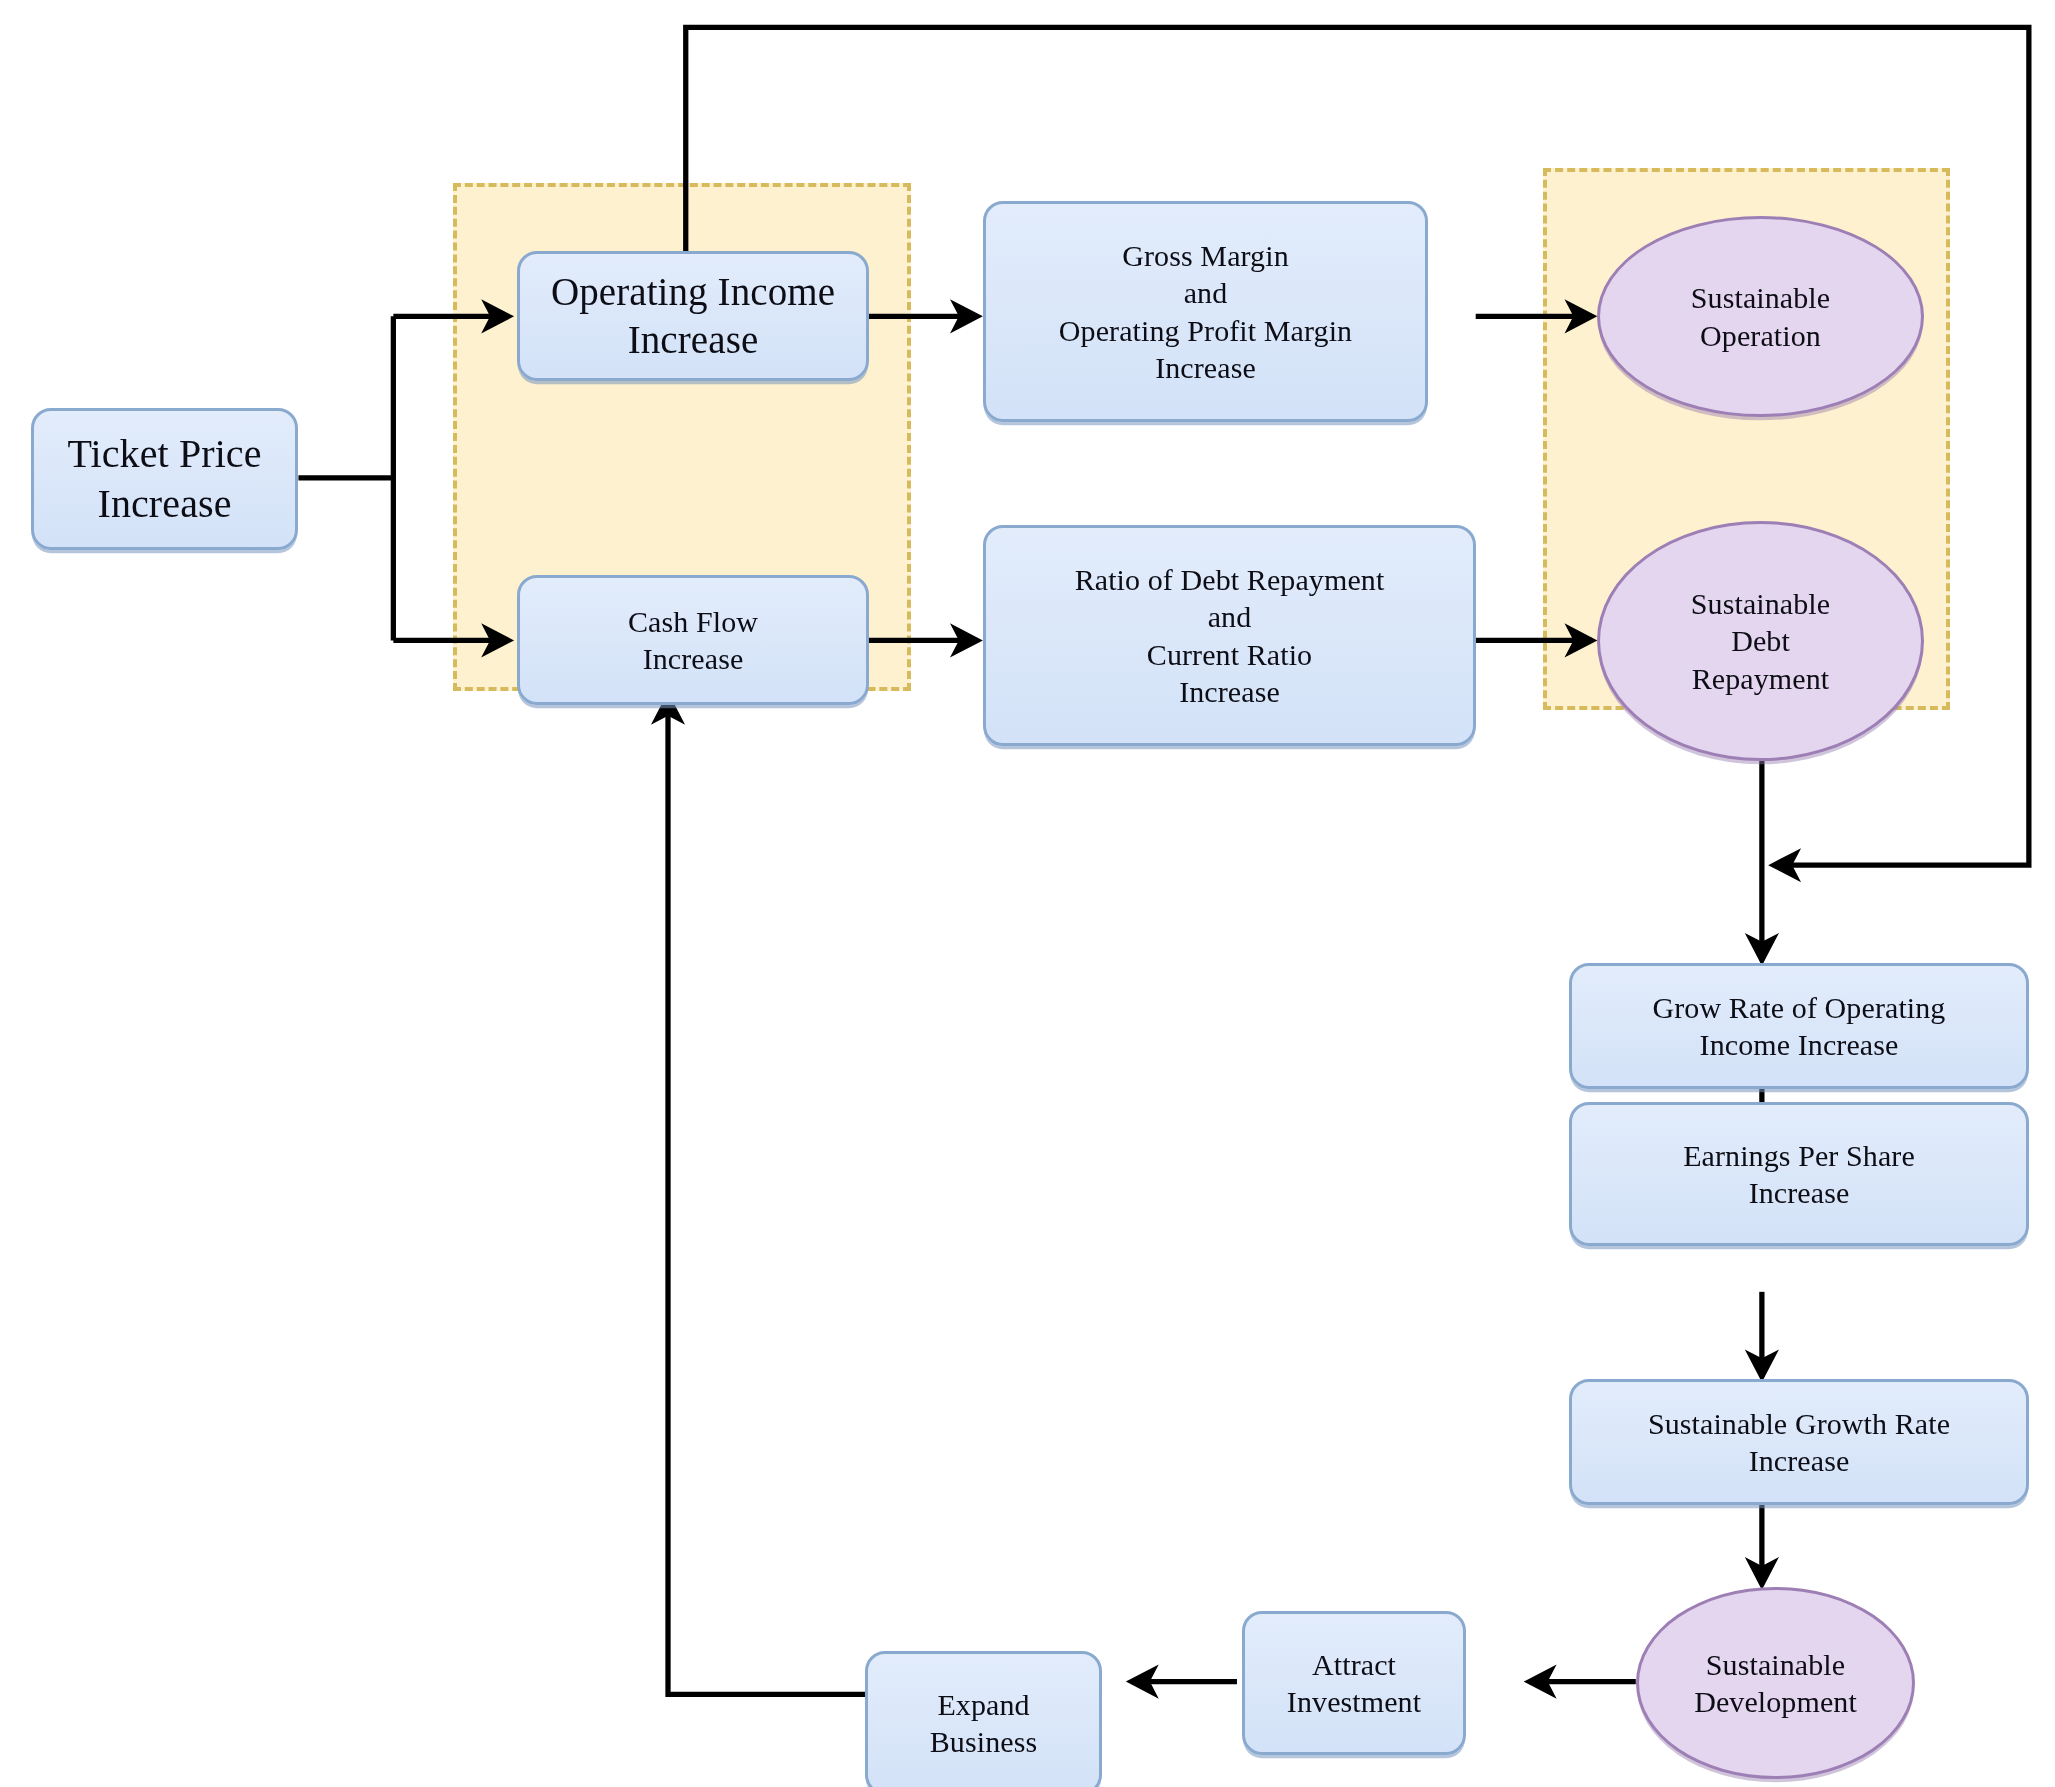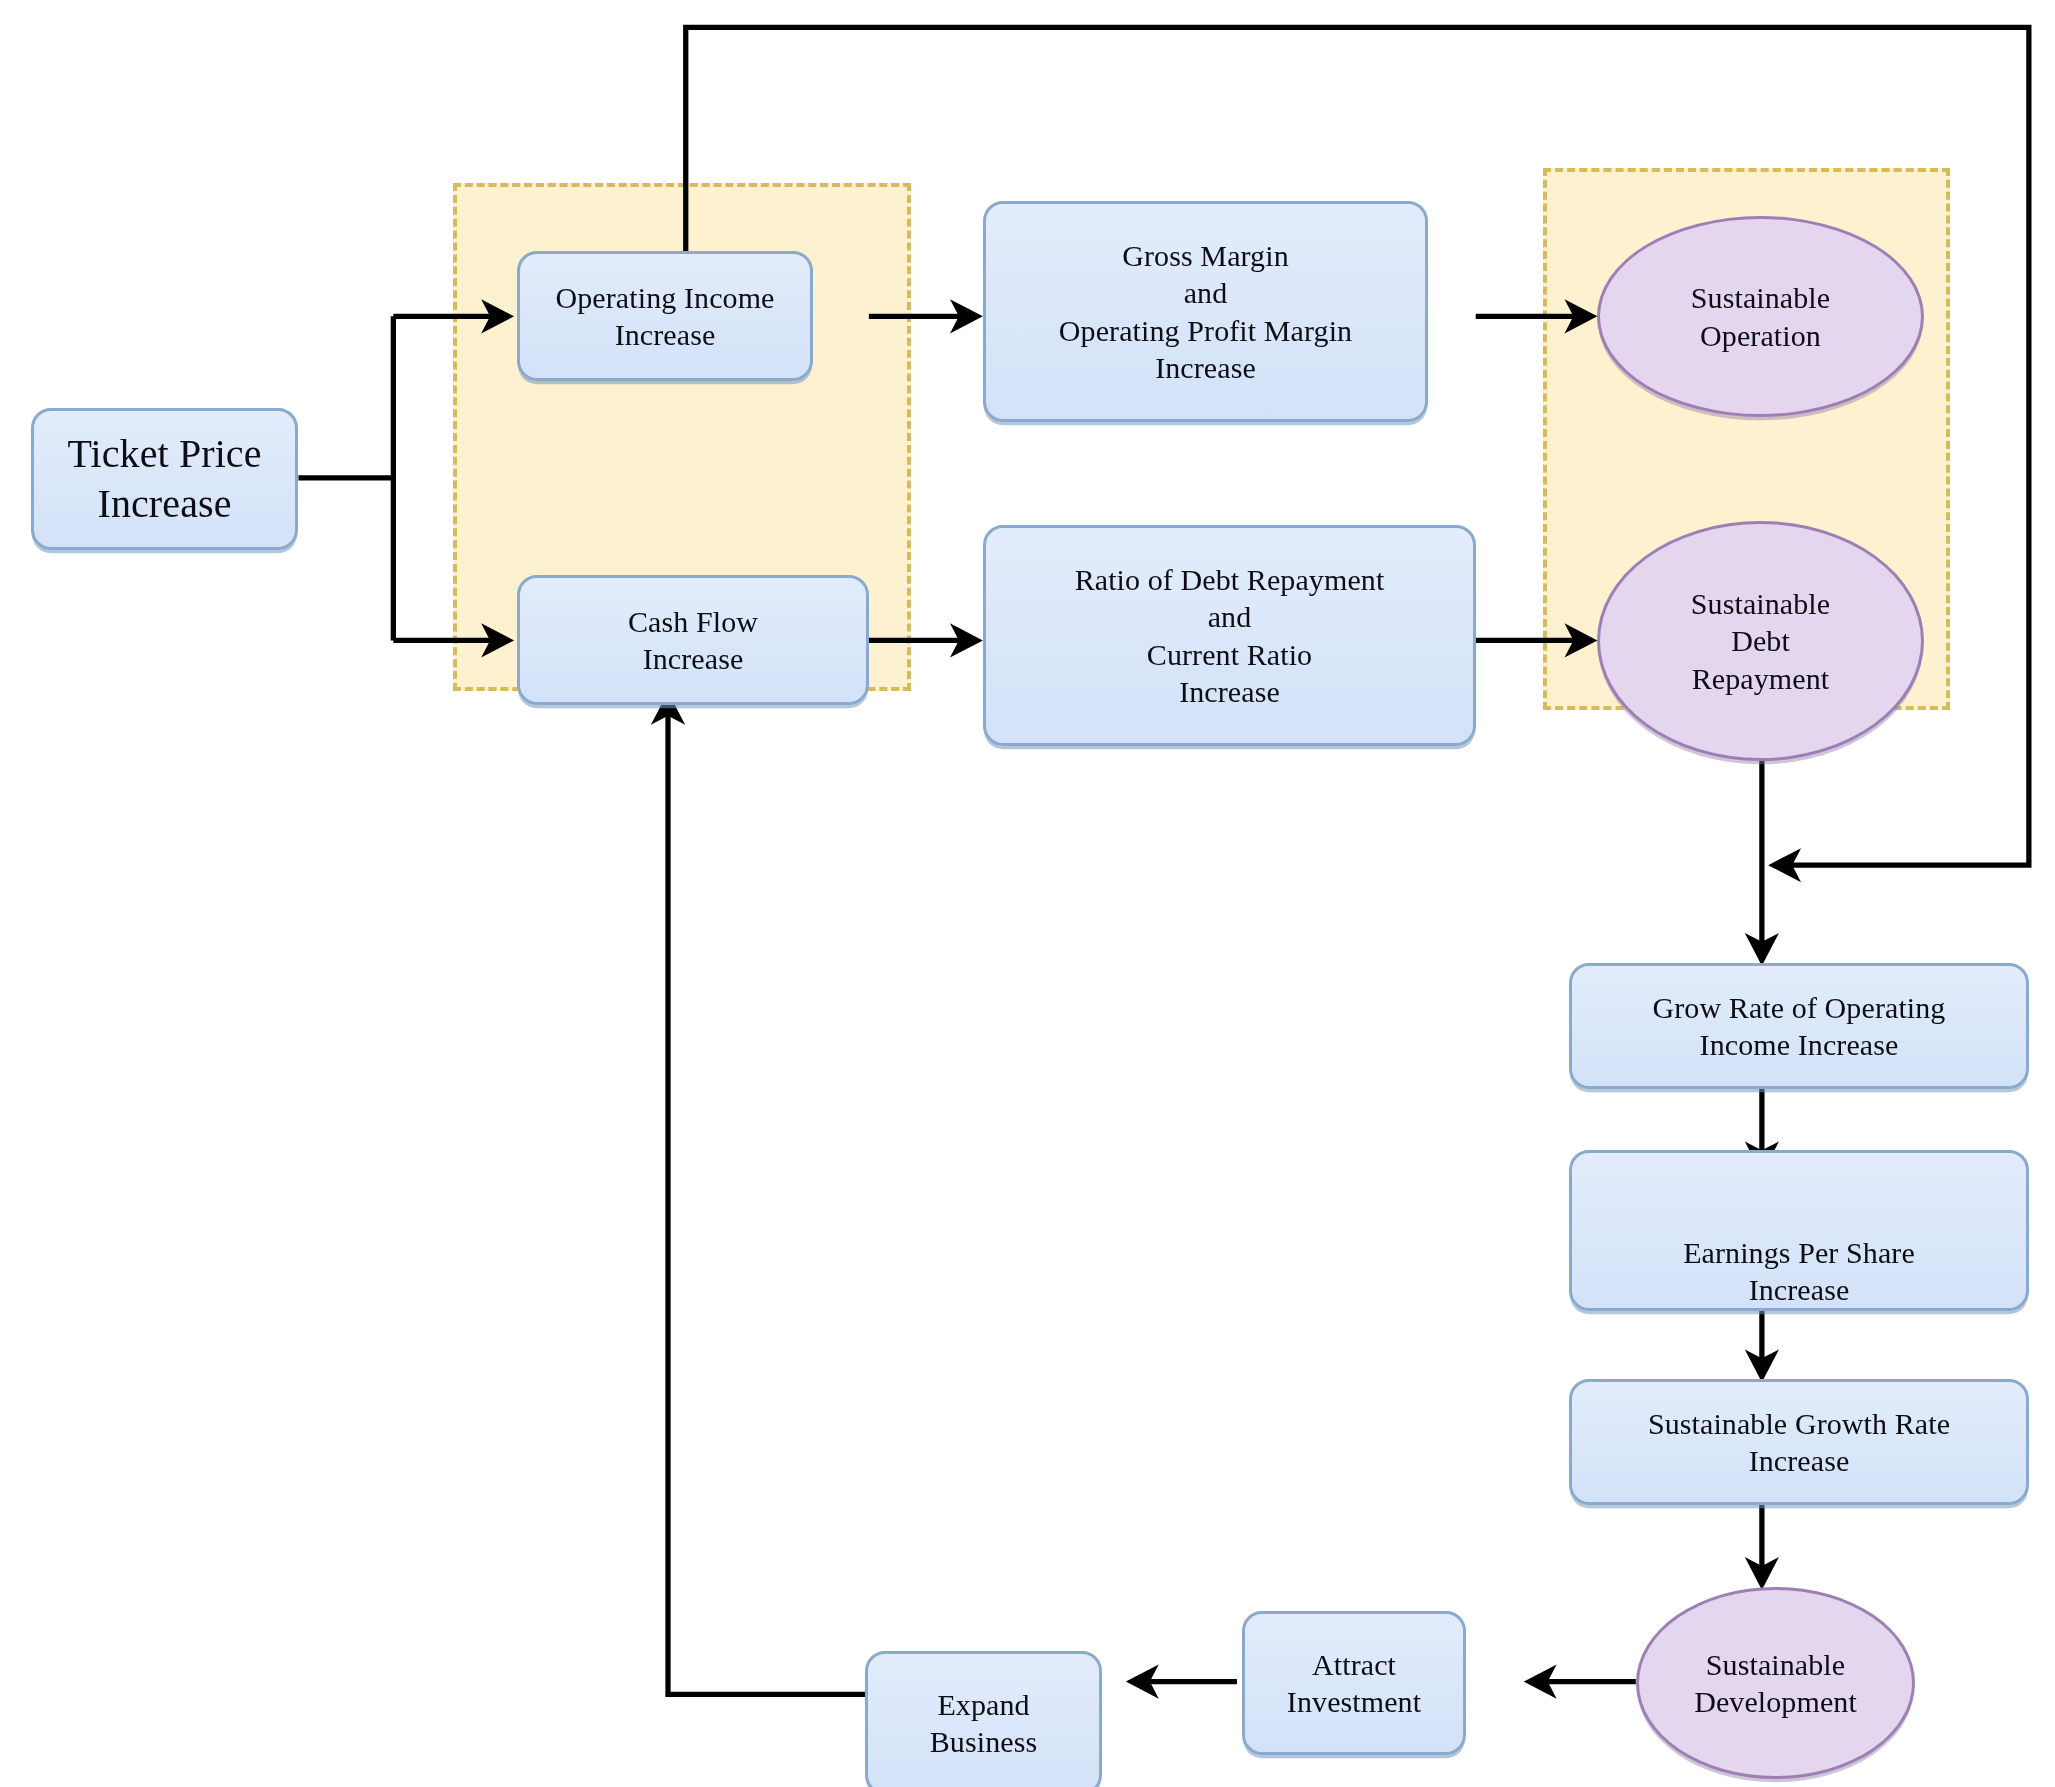--- a/index.html
+++ b/index.html
@@ -106,21 +106,21 @@
 
       <path d="M 1805 3535 L 1393 3535 L 1393 1455" marker-end="url(#arrow)"></path>
     </g>
   </svg>
 
   <div class="node node-rect" style="left:31px; top:408px; width:267px; height:142px; font-size:40px;">
     <span class="node-label">Ticket Price
 Increase</span>
   </div>
 
-  <div class="node node-rect" style="left:517px; top:251px; width:296px; height:130px; font-size:30px;">
+  <div class="node node-rect" style="left:517px; top:251px; width:352px; height:130px; font-size:39px;">
     <span class="node-label">Operating Income
 Increase</span>
   </div>
 
   <div class="node node-rect" style="left:517px; top:575px; width:352px; height:130px; font-size:30px;">
     <span class="node-label">Cash Flow
 Increase</span>
   </div>
 
   <div class="node node-rect" style="left:983px; top:201px; width:445px; height:221px; font-size:30px;">
@@ -146,21 +146,21 @@
     <span class="node-label">Sustainable
 Debt
 Repayment</span>
   </div>
 
   <div class="node node-rect" style="left:1569px; top:963px; width:460px; height:126px; font-size:30px;">
     <span class="node-label">Grow Rate of Operating
 Income Increase</span>
   </div>
 
-  <div class="node node-rect" style="left:1569px; top:1150px; width:460px; height:161px; font-size:30px;align-items:flex-end;">
+  <div class="node node-rect" style="left:1569px; top:1102px; width:460px; height:144px; font-size:30px;">
     <span class="node-label">Earnings Per Share
 Increase</span>
   </div>
 
   <div class="node node-rect" style="left:1569px; top:1379px; width:460px; height:126px; font-size:30px;">
     <span class="node-label">Sustainable Growth Rate
 Increase</span>
   </div>
 
   <div class="node node-ellipse" style="left:1636px; top:1587px; width:279px; height:192px; font-size:30px;">

